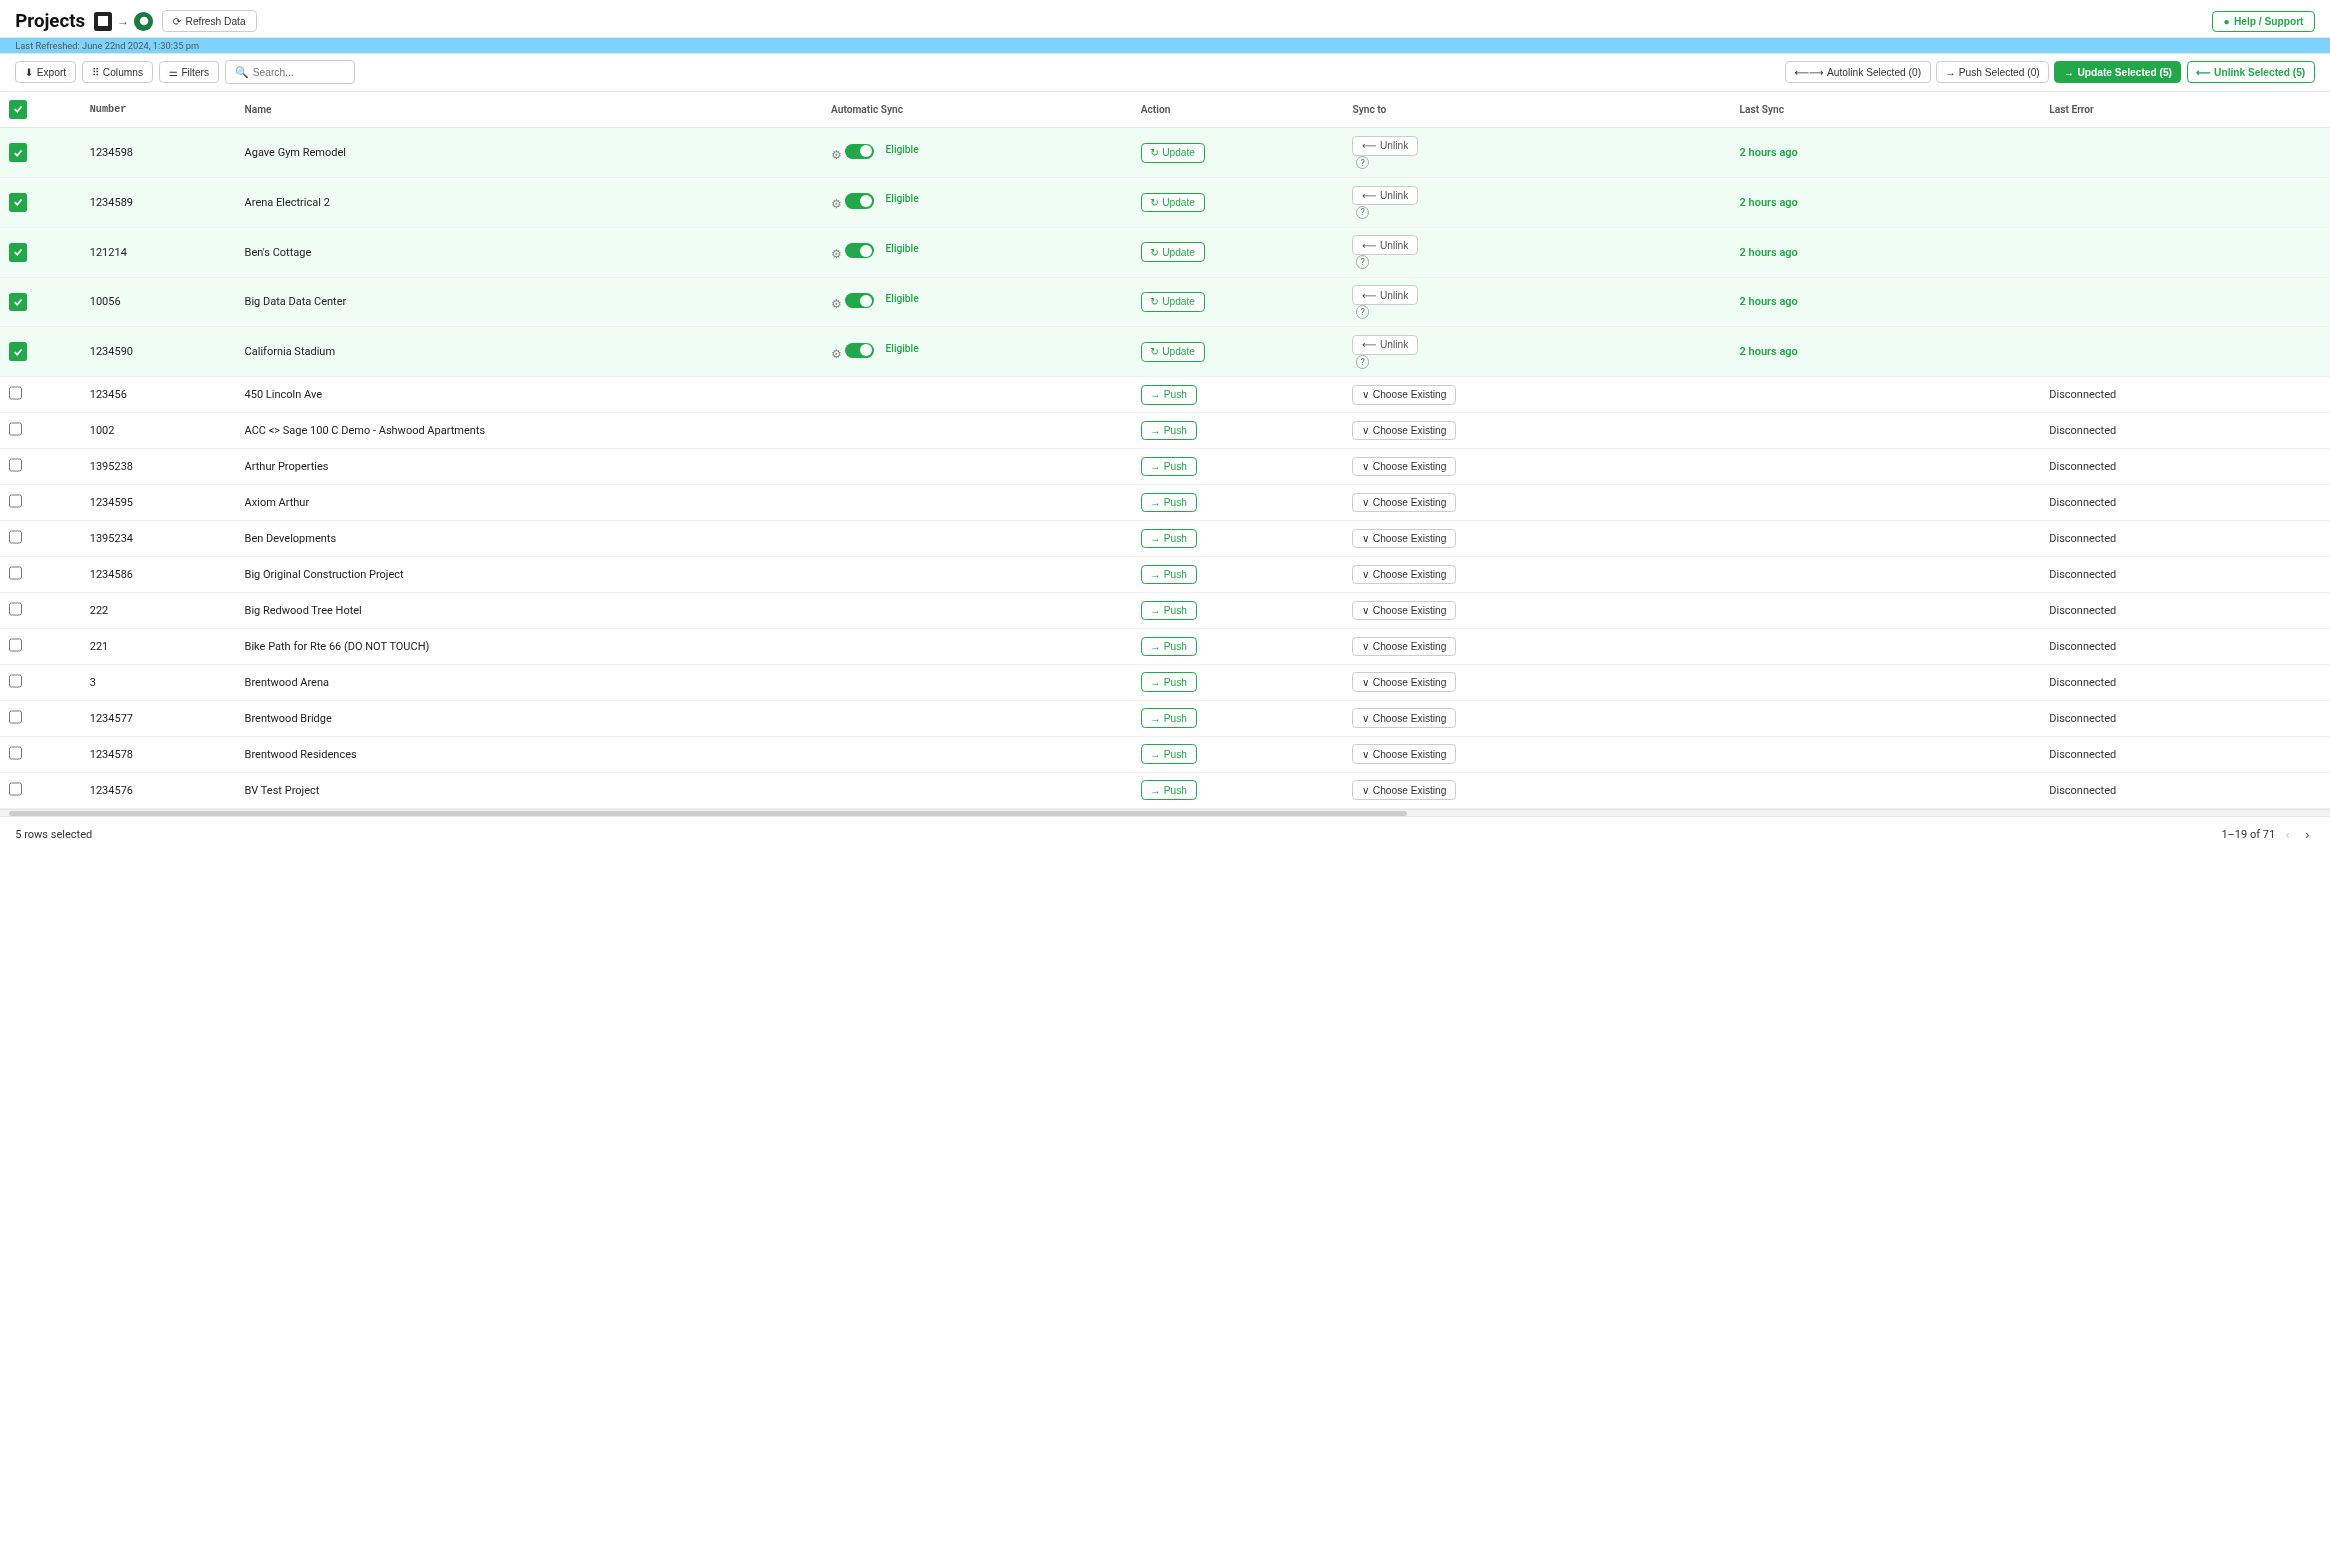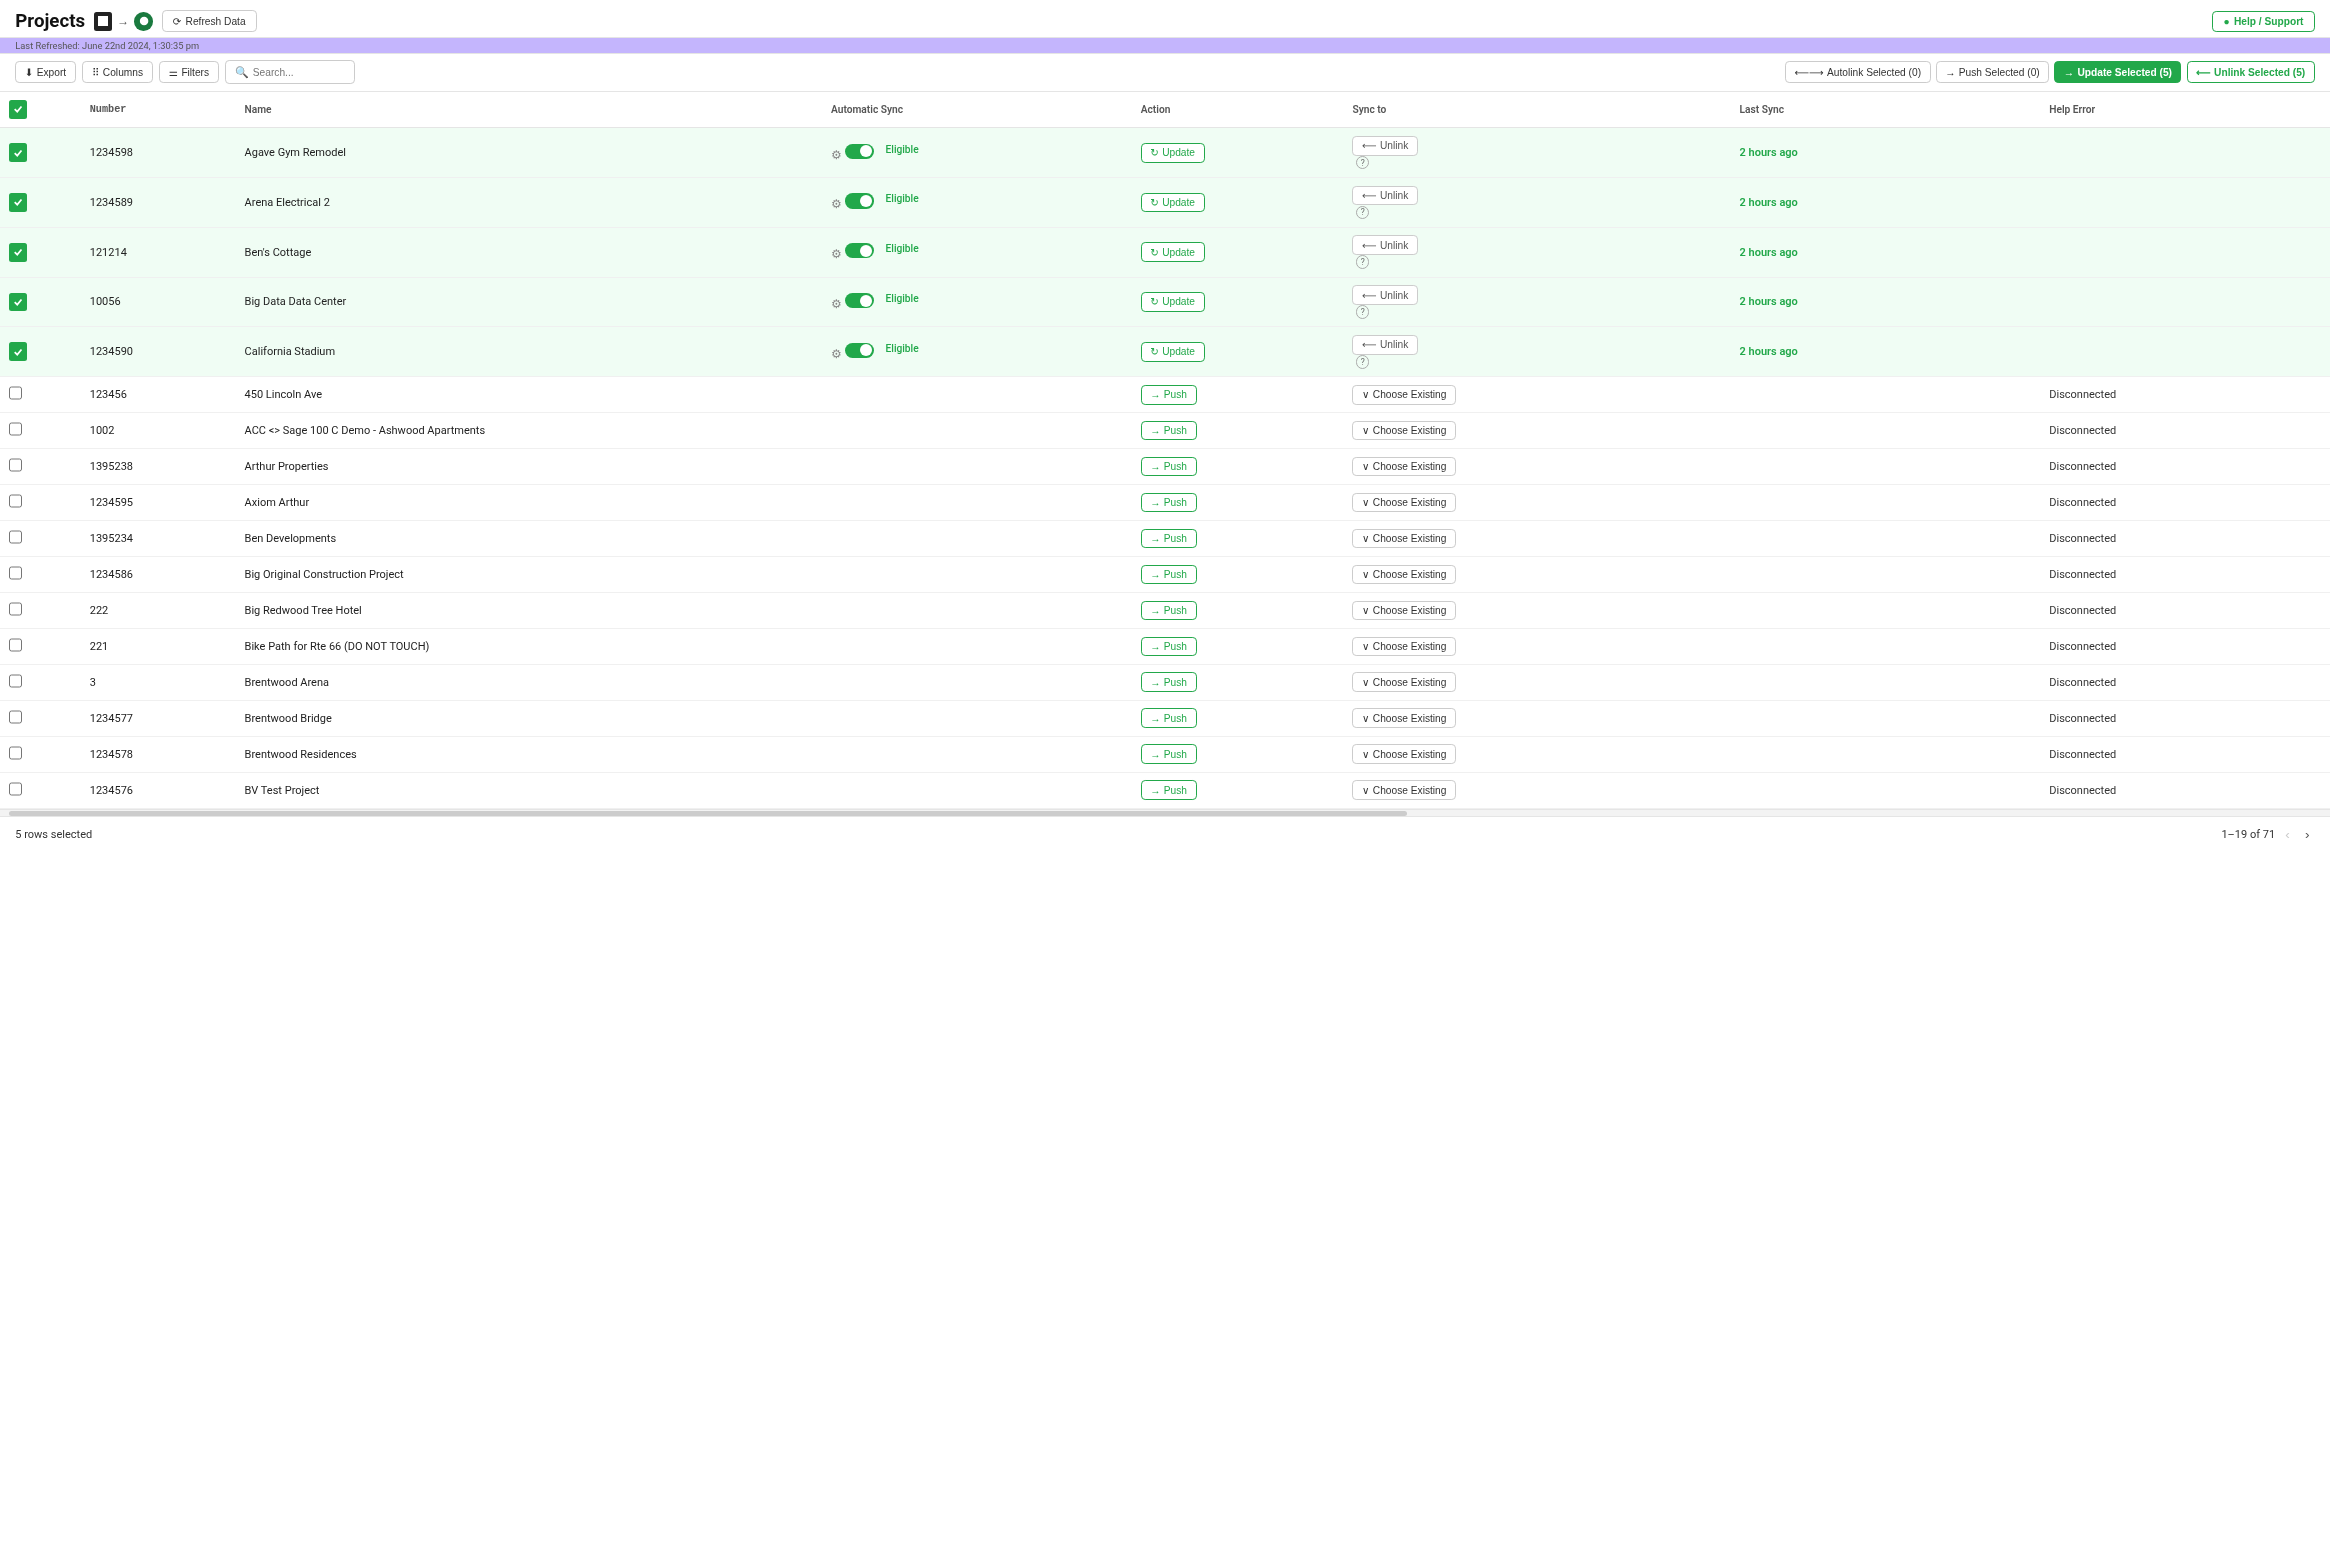--- a/index.html
+++ b/index.html
@@ -113,21 +113,21 @@
     </div>
   </div>
   <div>
     <button class="help-btn">
       <span>●</span>
       <span>Help / Support</span>
     </button>
   </div>
 </div>
 
-<div style="padding: 1.7px 15.3px 1.7px 15.3px; font-size: 9.3px; color: #555; background: #c4b5fd; border-bottom: 0.8px solid #e5e5e5;">
+<div style="padding: 1.7px 15.3px 1.7px 15.3px; font-size: 9.3px; color: #555; background: #7dd3fc; border-bottom: 0.8px solid #e5e5e5;">
   <span>Last Refreshed: June 22nd 2024, 1:30:35 pm</span>
 </div>
 
 <div class="toolbar">
   <div class="toolbar-left">
     <button class="tool-btn">
       <span>⬇</span>
       <span>Export</span>
     </button>
     <button class="tool-btn">
@@ -174,21 +174,21 @@
                   <polyline points="2,6 5,9 10,3" stroke="#fff" stroke-width="2" fill="none"></polyline>
                 </svg>
             </div>
           </th>
           <th class="col-number">Number</th>
           <th class="col-name">Name</th>
           <th class="col-autosync">Automatic Sync</th>
           <th class="col-action">Action</th>
           <th class="col-syncto">Sync to</th>
           <th class="col-lastsync">Last Sync</th>
-          <th class="col-lasterror">Help Error</th>
+          <th class="col-lasterror">Last Error</th>
         </tr>
       </thead>
       <tbody id="table-body">
       <tr class="selected-row">
             <td>
               <div class="cb-green">
                 <svg width="10.2" height="10.2" viewBox="0 0 12 12">
                   <polyline points="2,6 5,9 10,3" stroke="#fff" stroke-width="2" fill="none"></polyline>
                 </svg>
               </div>

